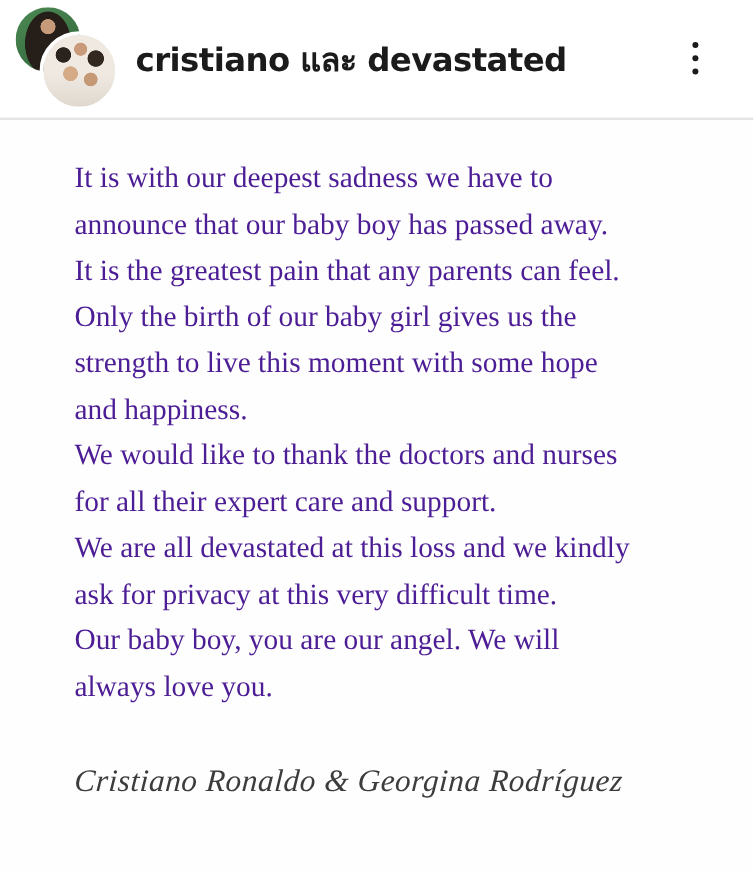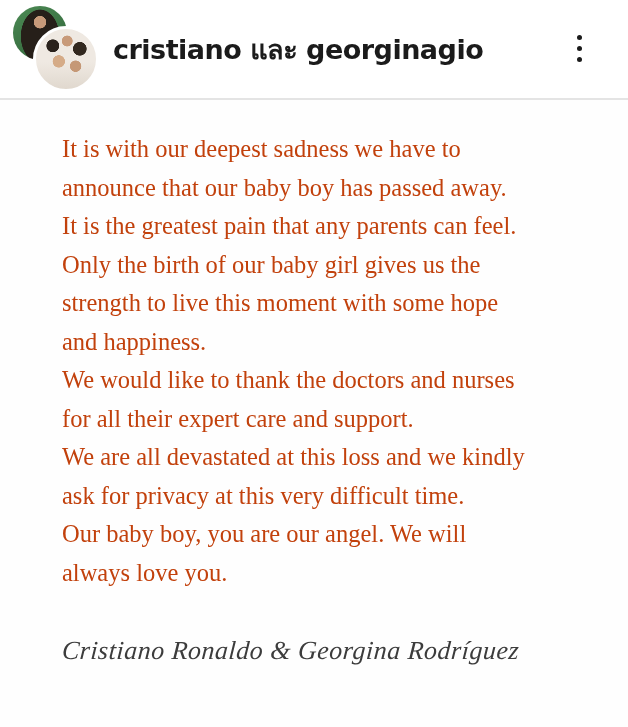--- a/index.html
+++ b/index.html
@@ -103,21 +103,21 @@
   }
 
   .statement {
     position: absolute;
     left: 62px; top: 30px;   
     width: 520px;
     margin: 0;
     font-family: "Liberation Serif", serif;
     font-size: 24.5px;
     line-height: 38.5px;
-    color: #c2410c;
+    color: #4c1d95;
     white-space: pre-line;
   }
 
   .signature {
     position: absolute;
     left: 62px; top: 536px;  
     margin: 0;
     font-family: "Liberation Serif", serif;
     font-style: italic;
     font-size: 26px;
@@ -133,21 +133,21 @@
 
 <div class="screen">
 
   <header class="post-header">
 
     <div class="avatar-group">
       <div class="avatar avatar-back"></div>
       <div class="avatar avatar-front"></div>
     </div>
 
-    <div class="username">cristiano และ georginagio</div>
+    <div class="username">cristiano และ devastated</div>
 
     <button class="kebab">
       <span class="dot"></span>
       <span class="dot"></span>
       <span class="dot"></span>
     </button>
 
   </header>
 
   <div class="divider"></div>

